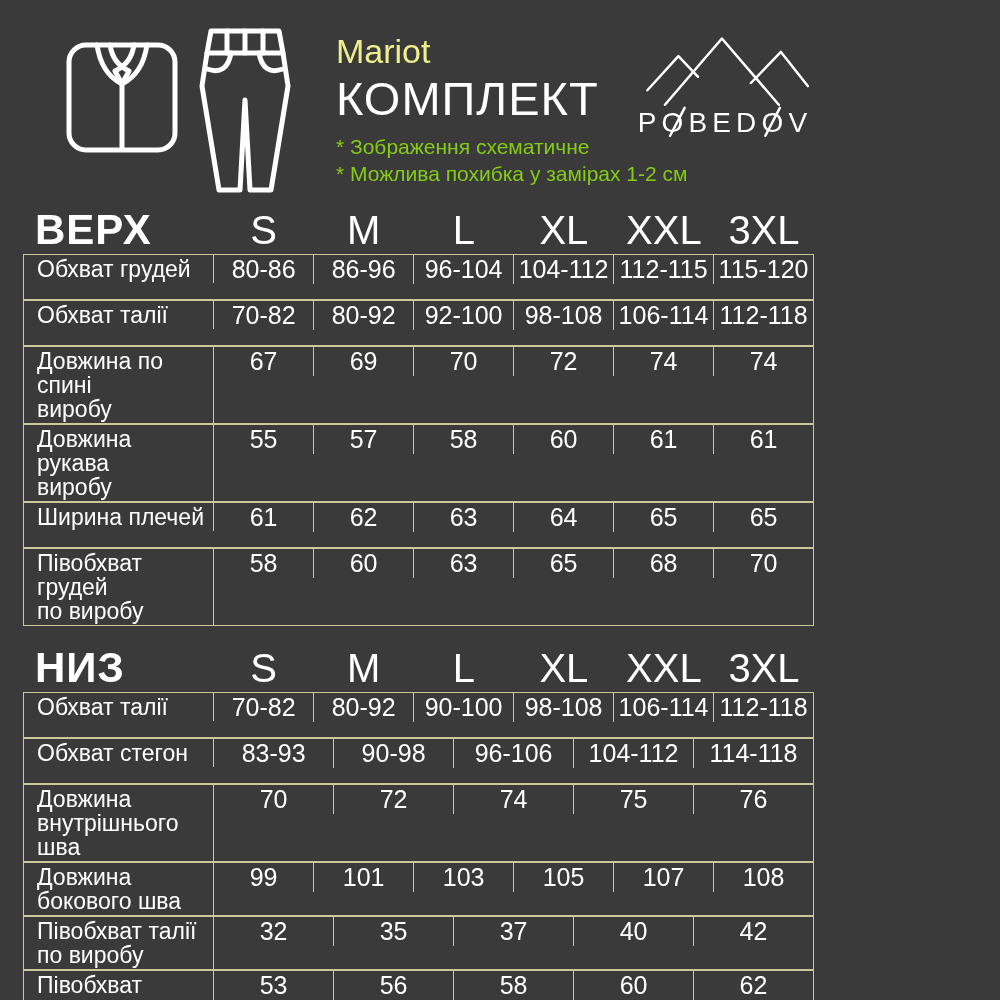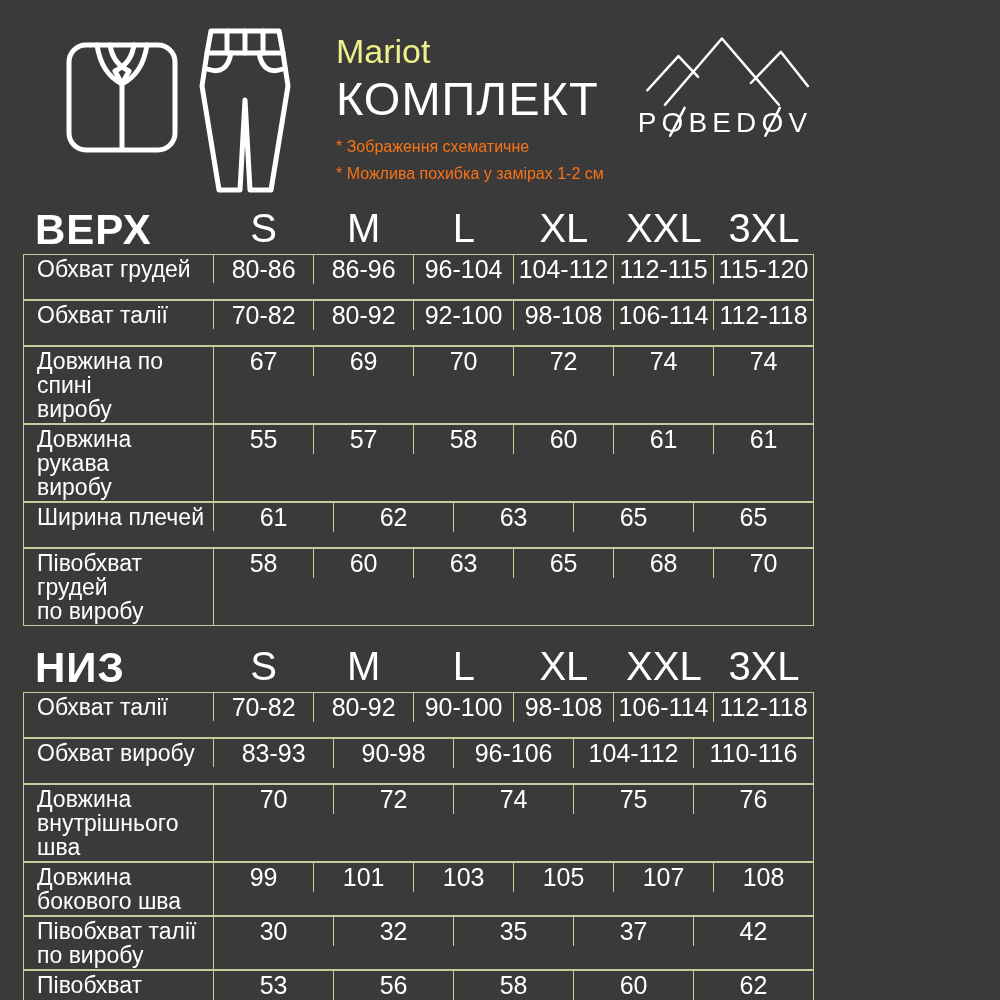--- a/index.html
+++ b/index.html
@@ -15,30 +15,30 @@
   .page{position:relative;width:837px;height:1000px}
 
   
   .hero{position:relative;height:202px}
   .shirt-svg{position:absolute;left:60px;top:28px;width:124px;height:130px}
   .pants-svg{position:absolute;left:196px;top:24px;width:98px;height:176px}
   .title-block{position:absolute;left:336px;top:34px}
   .product-name{font-size:34px;line-height:1.05;color:var(--accent);font-weight:400}
   .main-title{font-size:47px;line-height:1.04;font-weight:400;letter-spacing:1px;margin-top:5px;color:var(--text)}
   .notes{margin-top:9px}
-  .note{font-size:16px;line-height:27px;color:#f97316;font-weight:400}
+  .note{font-size:21px;line-height:27px;color:#84cc16;font-weight:400}
   .logo{position:absolute;right:24px;top:24px;width:176px;height:118px}
   svg .st{fill:none;stroke:#fff;stroke-width:5;stroke-linecap:round;stroke-linejoin:round}
   svg .lg{fill:none;stroke:#fff;stroke-width:2.4;stroke-linecap:round;stroke-linejoin:round}
 
   
   .tables{margin:0 23px}
   .size-table{margin-top:0}
   .size-table + .size-table{margin-top:14px}
-  .t-head{display:flex;align-items:flex-start;height:52px;padding-top:4px}
+  .t-head{display:flex;align-items:center;height:52px;padding-top:4px}
   .t-title{width:24.1%;font-size:42px;font-weight:700;letter-spacing:1px;padding-left:12px}
   .t-size{flex:1;text-align:center;font-size:40px;font-weight:400}
   .t-row{display:flex;border:1.5px solid var(--line);min-height:46px;align-items:flex-start}
   .t-label{
     width:24.1%;display:flex;align-items:center;
     padding:2px 8px 2px 13px;font-size:23px;line-height:24px;
     border-right:1.5px solid var(--line);white-space:pre-line
   }
   .t-cell{
     flex:1;display:flex;align-items:center;justify-content:center;
@@ -135,20 +135,21 @@
           <div class="t-cell">58</div>
           <div class="t-cell">60</div>
           <div class="t-cell">61</div>
           <div class="t-cell">61</div>
         </div>
         <div class="t-row">
           <div class="t-label">Ширина плечей</div>
           <div class="t-cell">61</div>
           <div class="t-cell">62</div>
           <div class="t-cell">63</div>
+          <div class="t-cell">64</div>
           <div class="t-cell">65</div>
           <div class="t-cell">65</div>
         </div>
         <div class="t-row">
           <div class="t-label">Півобхват грудей
 по виробу</div>
           <div class="t-cell">58</div>
           <div class="t-cell">60</div>
           <div class="t-cell">63</div>
           <div class="t-cell">65</div>
@@ -169,26 +170,26 @@
         <div class="t-row">
           <div class="t-label">Обхват талії</div>
           <div class="t-cell">70-82</div>
           <div class="t-cell">80-92</div>
           <div class="t-cell">90-100</div>
           <div class="t-cell">98-108</div>
           <div class="t-cell">106-114</div>
           <div class="t-cell">112-118</div>
         </div>
         <div class="t-row">
-          <div class="t-label">Обхват виробу</div>
+          <div class="t-label">Обхват стегон</div>
           <div class="t-cell">83-93</div>
           <div class="t-cell">90-98</div>
           <div class="t-cell">96-106</div>
           <div class="t-cell">104-112</div>
-          <div class="t-cell">110-116</div>
+          <div class="t-cell">114-118</div>
         </div>
         <div class="t-row">
           <div class="t-label">Довжина
 внутрішнього шва</div>
           <div class="t-cell">70</div>
           <div class="t-cell">72</div>
           <div class="t-cell">74</div>
           <div class="t-cell">75</div>
           <div class="t-cell">76</div>
         </div>
@@ -198,24 +199,24 @@
           <div class="t-cell">99</div>
           <div class="t-cell">101</div>
           <div class="t-cell">103</div>
           <div class="t-cell">105</div>
           <div class="t-cell">107</div>
           <div class="t-cell">108</div>
         </div>
         <div class="t-row">
           <div class="t-label">Півобхват талії
 по виробу</div>
-          <div class="t-cell">30</div>
           <div class="t-cell">32</div>
           <div class="t-cell">35</div>
           <div class="t-cell">37</div>
+          <div class="t-cell">40</div>
           <div class="t-cell">42</div>
         </div>
         <div class="t-row">
           <div class="t-label">Півобхват стегон
 по виробу</div>
           <div class="t-cell">53</div>
           <div class="t-cell">56</div>
           <div class="t-cell">58</div>
           <div class="t-cell">60</div>
           <div class="t-cell">62</div>

